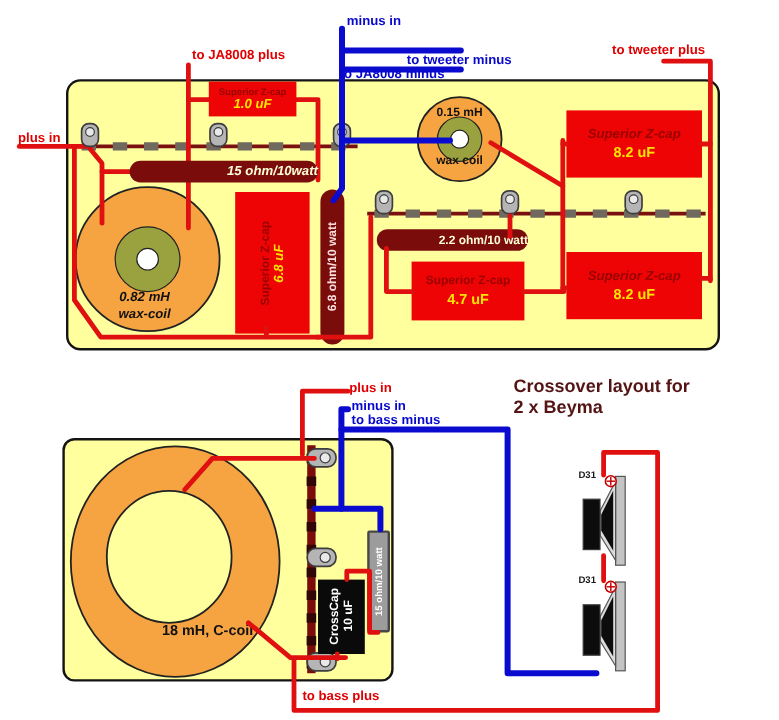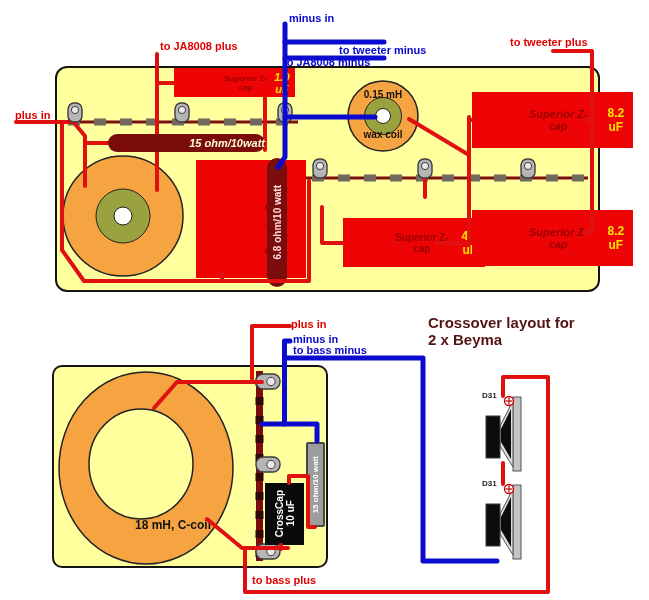--- a/index.html
+++ b/index.html
@@ -4,22 +4,22 @@
 <style>
   html,body{margin:0;padding:0;background:#fff;}
   #stage{position:relative;width:649px;height:600px;background:#ffffff;overflow:hidden;
          font-family:"Liberation Sans", sans-serif;}
   svg.layer{position:absolute;left:0;top:0;width:649px;height:600px;pointer-events:none;}
   .board{position:absolute;background:#ffff9e;border:2px solid #141414;}
   .title{position:absolute;font-size:15.5px;font-weight:bold;color:#541414;line-height:18px;white-space:nowrap;}
   .lbl{position:absolute;font-size:11px;font-weight:bold;white-space:nowrap;}
   .lred{color:#e00000;}
   .lblu{color:#0808cc;}
-  .cap{position:absolute;background:#ee0404;display:flex;flex-direction:row;align-items:center;justify-content:center;
-       font-weight:bold;text-align:center;gap:2px;padding-left:48px;}
+  .cap{position:absolute;background:#ee0404;display:flex;flex-direction:column;align-items:center;justify-content:center;
+       font-weight:bold;text-align:center;gap:2px;}
   .cname{color:#9b0000;}
   .cval{color:#ffe400;}
   .s8{font-size:8px;} .s10{font-size:10px;} .s11{font-size:11px;font-style:italic;} .s12{font-size:12px;}
   .pill{position:absolute;background:#7b0c0c;border-radius:999px;color:#ffffd6;font-weight:bold;
         display:flex;align-items:center;justify-content:flex-end;}
   .vwrap{display:flex;align-items:center;justify-content:center;}
   .vtext{writing-mode:vertical-rl;transform:rotate(180deg);text-align:center;}
   .vtext span{display:block;}
   .pinktext{color:#ffdede;}
   .crosscap{position:absolute;background:#0a0a0a;display:flex;align-items:center;justify-content:center;}
@@ -144,20 +144,23 @@
     <div class="vtext">
       <span class="cname s10">Superior Z-cap</span>
       <span class="cval s11">6.8 uF</span>
     </div>
   </div>
 
   <div class="pill vwrap" style="left:267px;top:158px;width:20px;height:129px;border-radius:10px;">
     <div class="vtext pinktext s10">6.8 ohm/10 watt</div>
   </div>
 
+  <div class="pill s10" style="left:314px;top:191px;width:126px;height:18px;">
+    <span>2.2 ohm/10 watt</span>
+  </div>
 
   <div class="cap" style="left:343px;top:218px;width:94px;height:49px;">
     <span class="cname s10">Superior Z-cap</span>
     <span class="cval s12">4.7 uF</span>
   </div>
 
   <div class="cap" style="left:472px;top:92px;width:113px;height:56px;">
     <span class="cname s11">Superior Z-cap</span>
     <span class="cval s12">8.2 uF</span>
   </div>
@@ -171,20 +174,24 @@
     <div class="vtext">
       <span class="s10">CrossCap</span>
       <span class="s10">10 uF</span>
     </div>
   </div>
 
   <div class="gres vwrap" style="left:306px;top:442px;width:15px;height:81px;">
     <div class="vtext">15 ohm/10 watt</div>
   </div>
 
+  <div class="coillbl s11" style="left:73px;top:241px;width:95px;">
+    <div>0.82 mH</div>
+    <div>wax-coil</div>
+  </div>
   <div class="coillbl s10" style="left:347px;top:88px;width:72px;">0.15 mH</div>
   <div class="coillbl s10" style="left:347px;top:128px;width:72px;">wax coil</div>
   <div class="coillbl s12" style="left:103px;top:518px;width:140px;">18 mH, C-coil</div>
 
   <svg class="layer" viewBox="0 0 649 600">
     <g fill="none" stroke="#e01010" stroke-width="4" stroke-linecap="round" stroke-linejoin="round">
       <path d="M 264,281 H 309 V 181"></path>
       <path d="M 222,273 V 280"></path>
       <path d="M 425,180 V 197"></path>
       <path d="M 322,207 V 243 H 344"></path>

